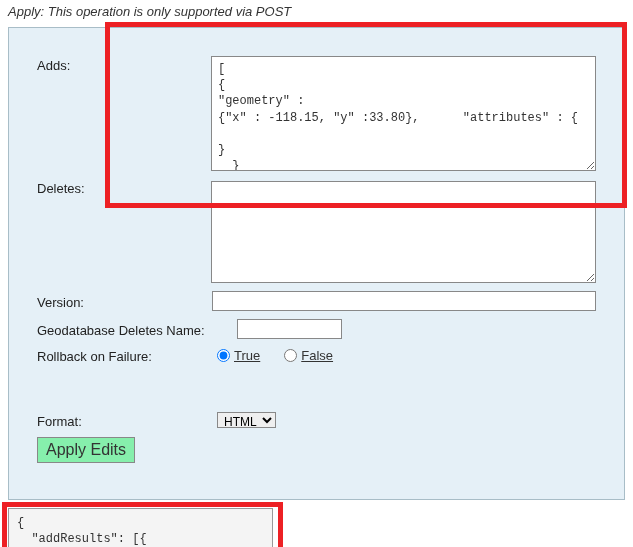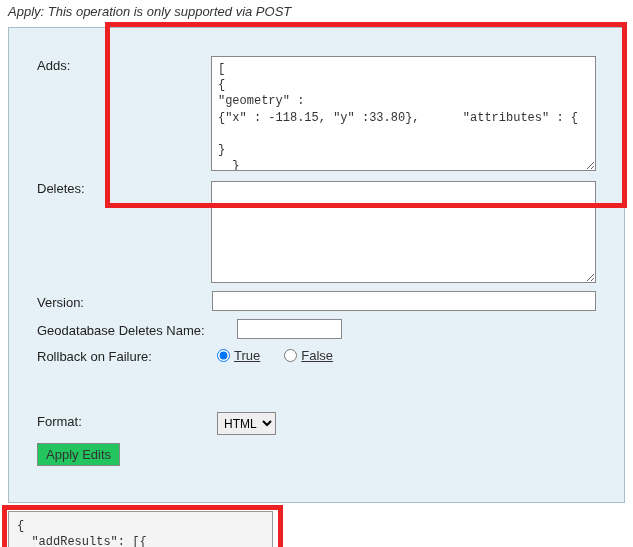--- a/index.html
+++ b/index.html
@@ -85,27 +85,27 @@
       display: flex;
       align-items: center;
       gap: 4px;
     }
     .radio-item input { margin: 0; }
     .select-box {
       border: 1px solid #888;
       background: #efefef;
       font-size: 12px;
       padding: 1px 2px;
-      height: 23px;
+      height: 16px;
     }
     .apply-btn {
-      background: #22c55e;
+      background: #86efac;
       border: 1px solid #888;
       padding: 3px 8px;
-      font-size: 13px;
+      font-size: 16px;
       cursor: pointer;
       color: #333;
     }
     .result-section {
       position: relative;
       margin: 8px;
     }
     .result-box {
       border: 1px solid #999;
       background: #f4f4f4;

